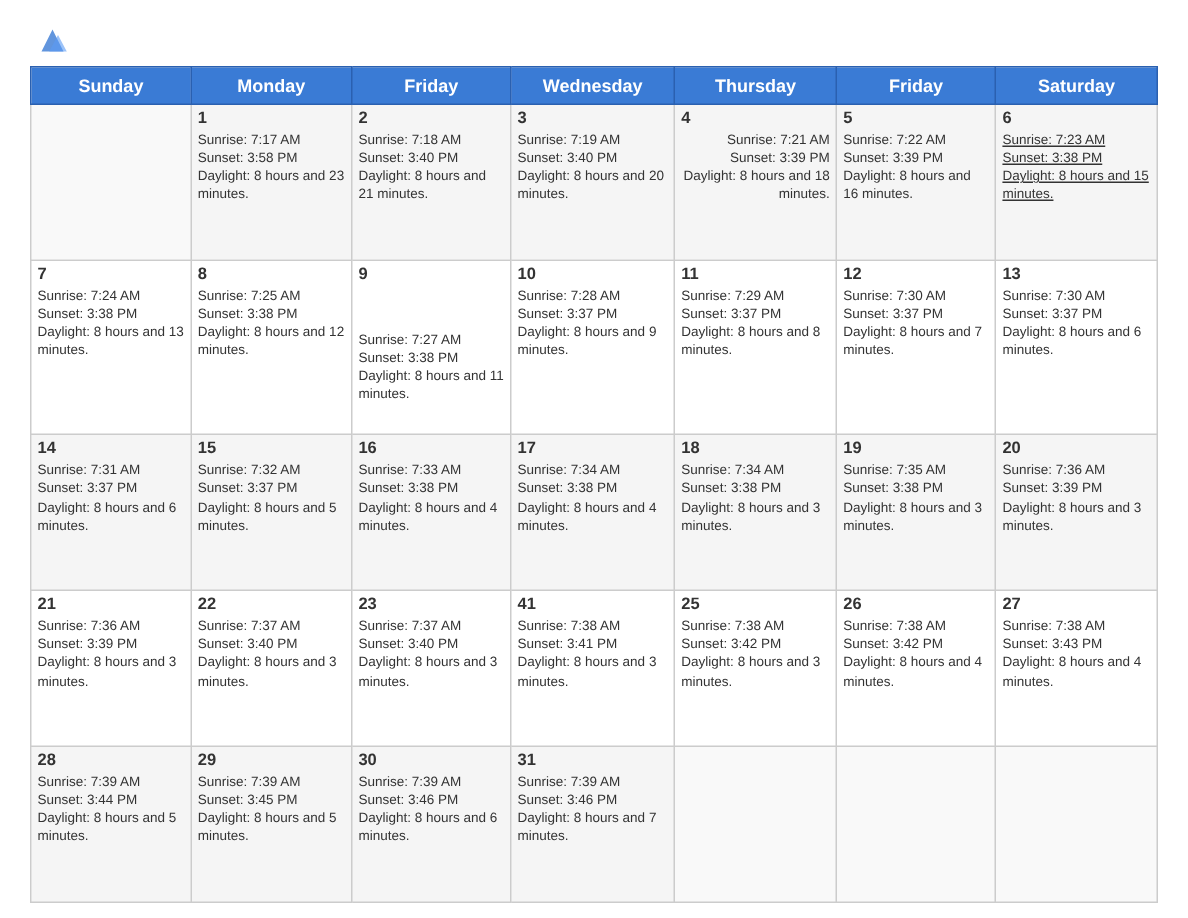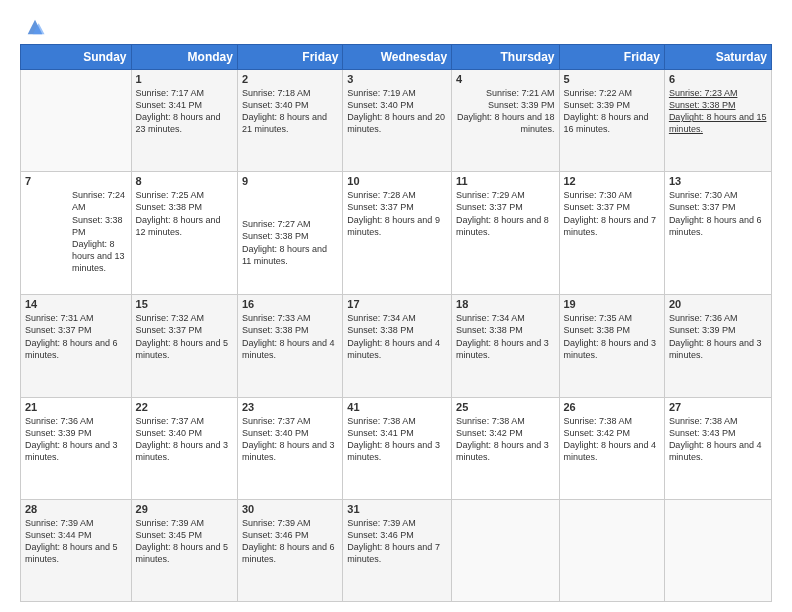--- a/index.html
+++ b/index.html
@@ -64,21 +64,21 @@
       width: 100%;
       border-collapse: collapse;
       flex: 1;
     }
     .calendar-table thead tr th {
       background-color: #3a7bd5;
       color: #fff;
       font-size: 12px;
       font-weight: bold;
       padding: 5px 4px;
-      text-align: right;
+      text-align: center;
       border: 1px solid #2a60b0;
     }
     .calendar-table tbody tr td {
       vertical-align: top;
       border: 1px solid #ccc;
       padding: 3px 4px;
       font-size: 9.5px;
       color: #333;
       width: 113px;
       height: 88px;
@@ -136,21 +136,21 @@
           <th>Friday</th>
           <th>Saturday</th>
         </tr>
     </thead>
     <tbody id="calendar-body">
     <tr>
           <td class="empty-cell"></td>
           <td>
             <span class="day-num">1</span>
             <div class="day-info" style="white-space: pre-line;">Sunrise: 7:17 AM
-Sunset: 3:41 PM
+Sunset: 3:58 PM
 Daylight: 8 hours and 23 minutes.</div>
           </td>
           <td>
             <span class="day-num">2</span>
             <div class="day-info" style="white-space: pre-line;">Sunrise: 7:18 AM
 Sunset: 3:40 PM
 Daylight: 8 hours and 21 minutes.</div>
           </td>
           <td>
             <span class="day-num">3</span>
@@ -173,21 +173,21 @@
           <td>
             <span class="day-num">6</span>
             <div class="day-info" style="white-space: pre-line; text-decoration: underline;">Sunrise: 7:23 AM
 Sunset: 3:38 PM
 Daylight: 8 hours and 15 minutes.</div>
           </td>
         </tr>
         <tr>
           <td>
             <span class="day-num">7</span>
-            <div class="day-info" style="white-space: pre-line; margin-left: 47px;">Sunrise: 7:24 AM
+            <div class="day-info" style="white-space: pre-line;">Sunrise: 7:24 AM
 Sunset: 3:38 PM
 Daylight: 8 hours and 13 minutes.</div>
           </td>
           <td>
             <span class="day-num">8</span>
             <div class="day-info" style="white-space: pre-line;">Sunrise: 7:25 AM
 Sunset: 3:38 PM
 Daylight: 8 hours and 12 minutes.</div>
           </td>
           <td>

